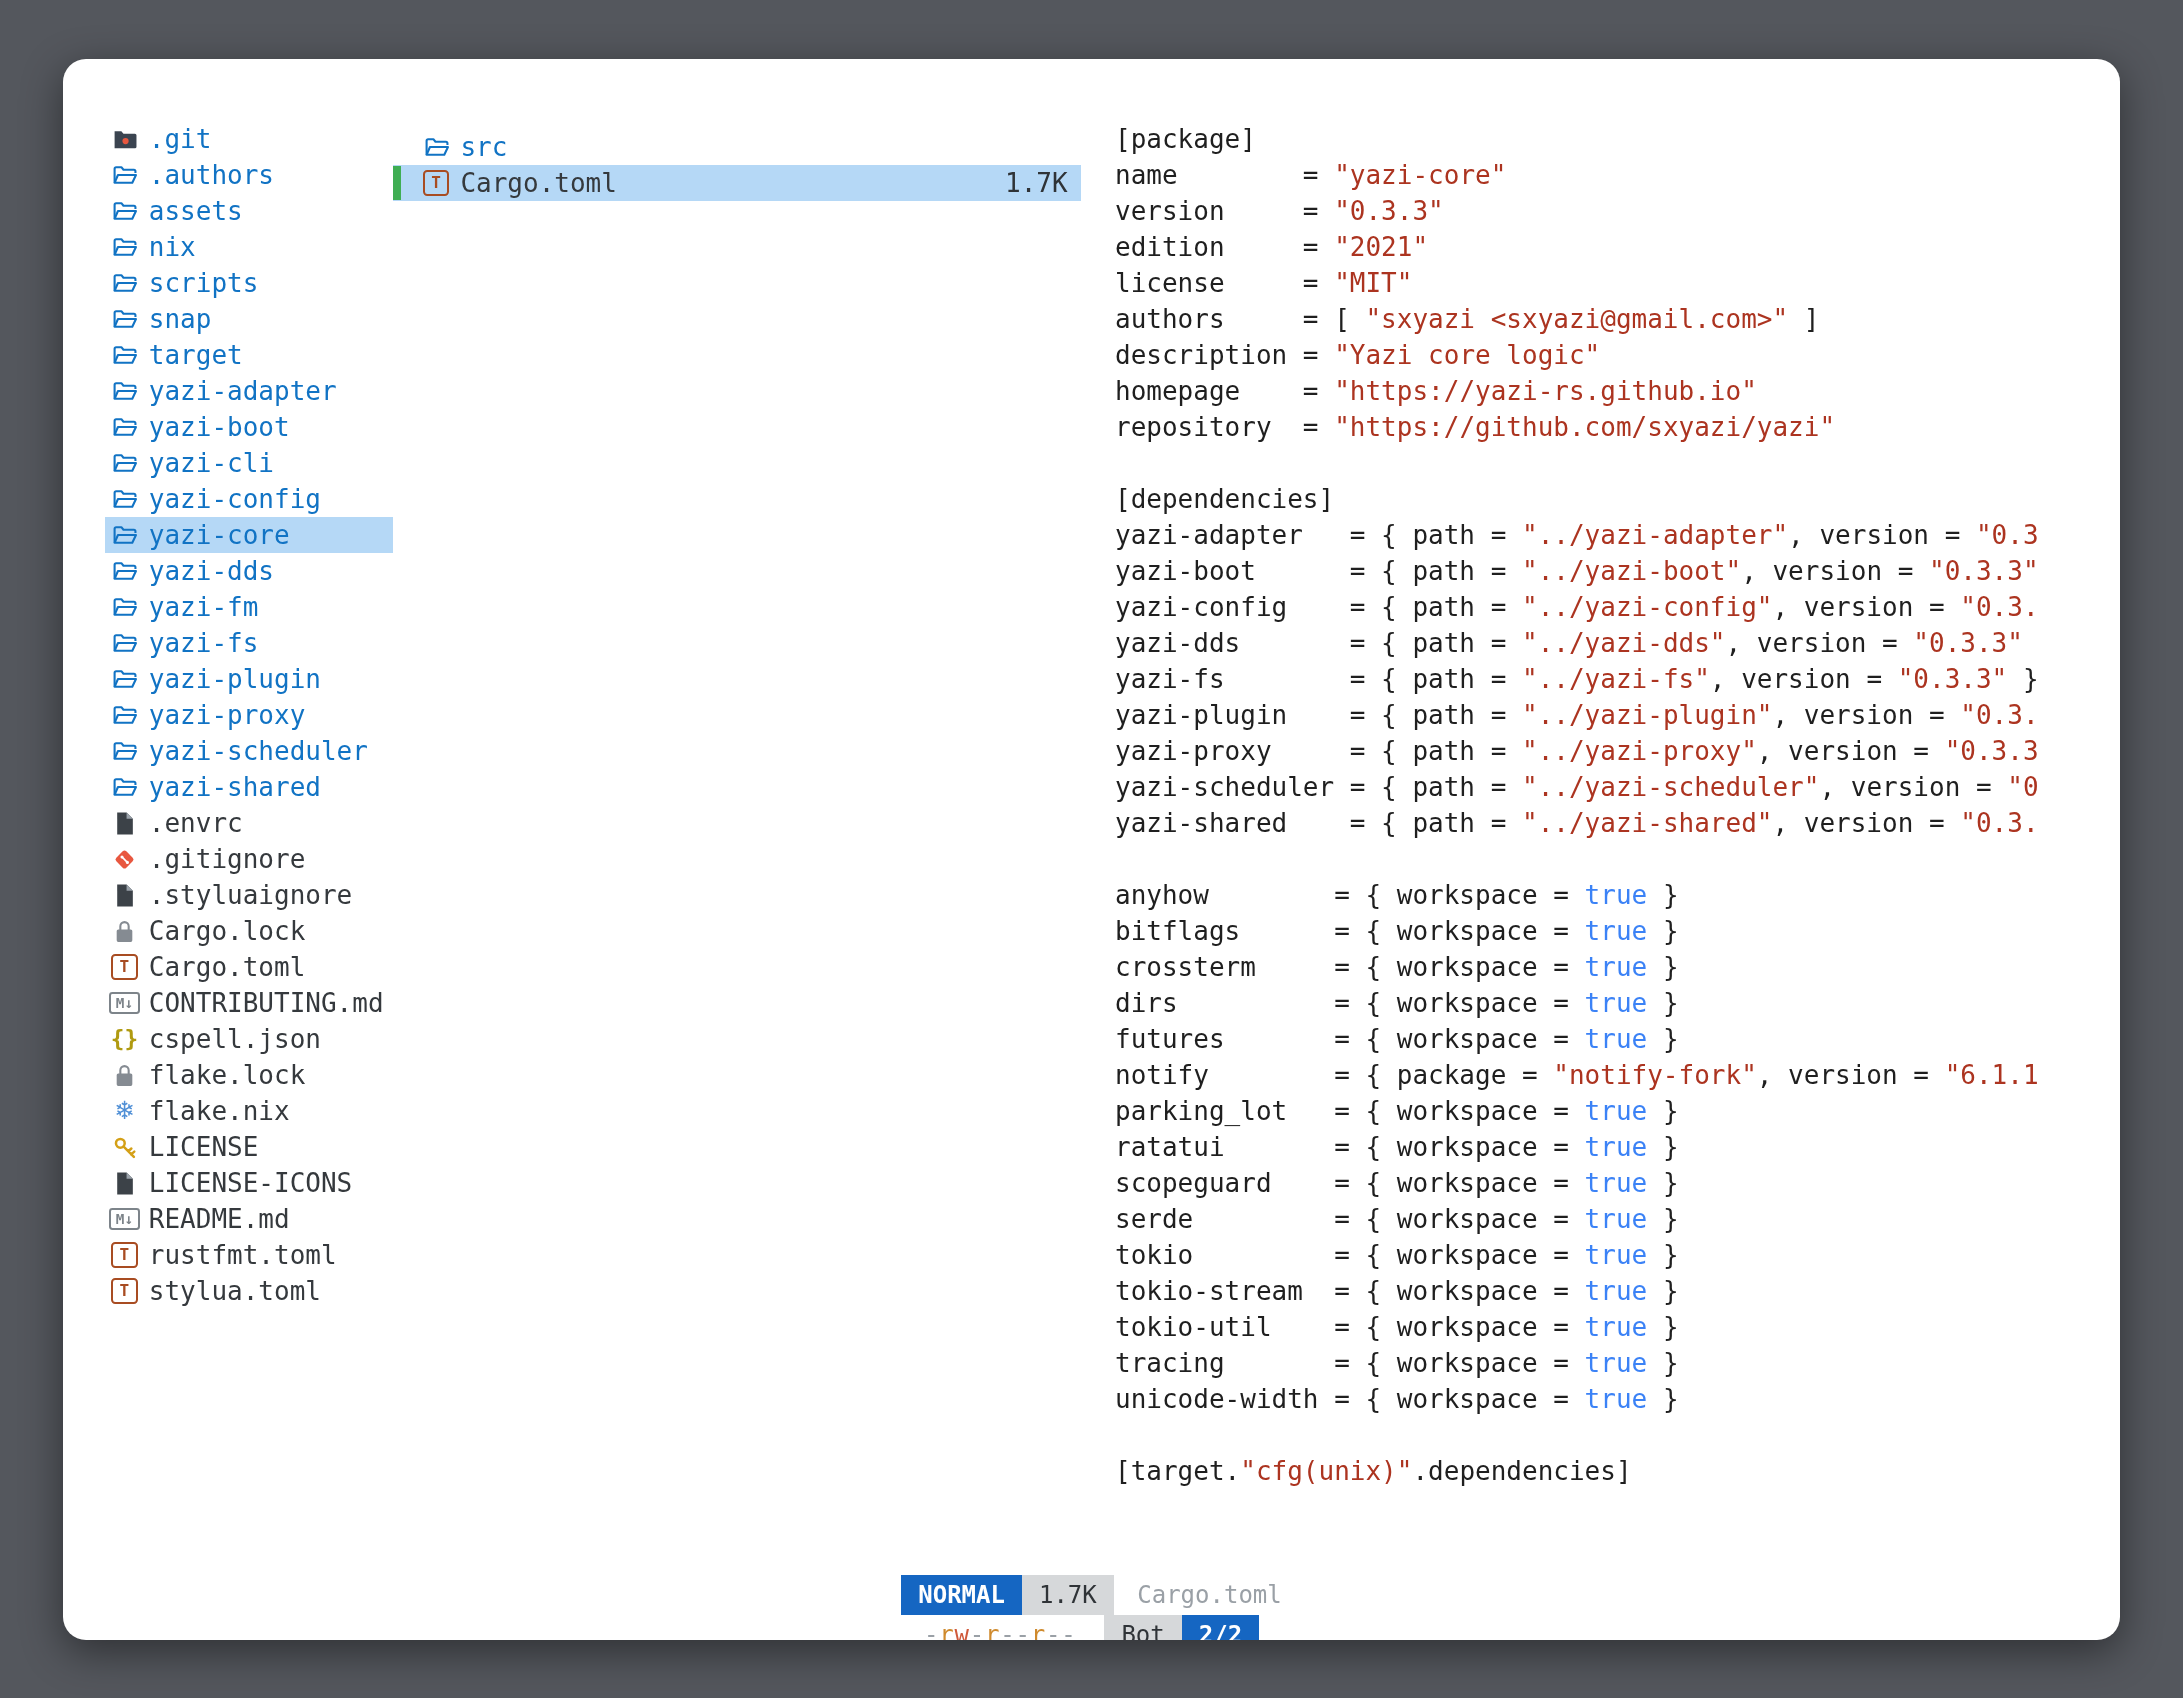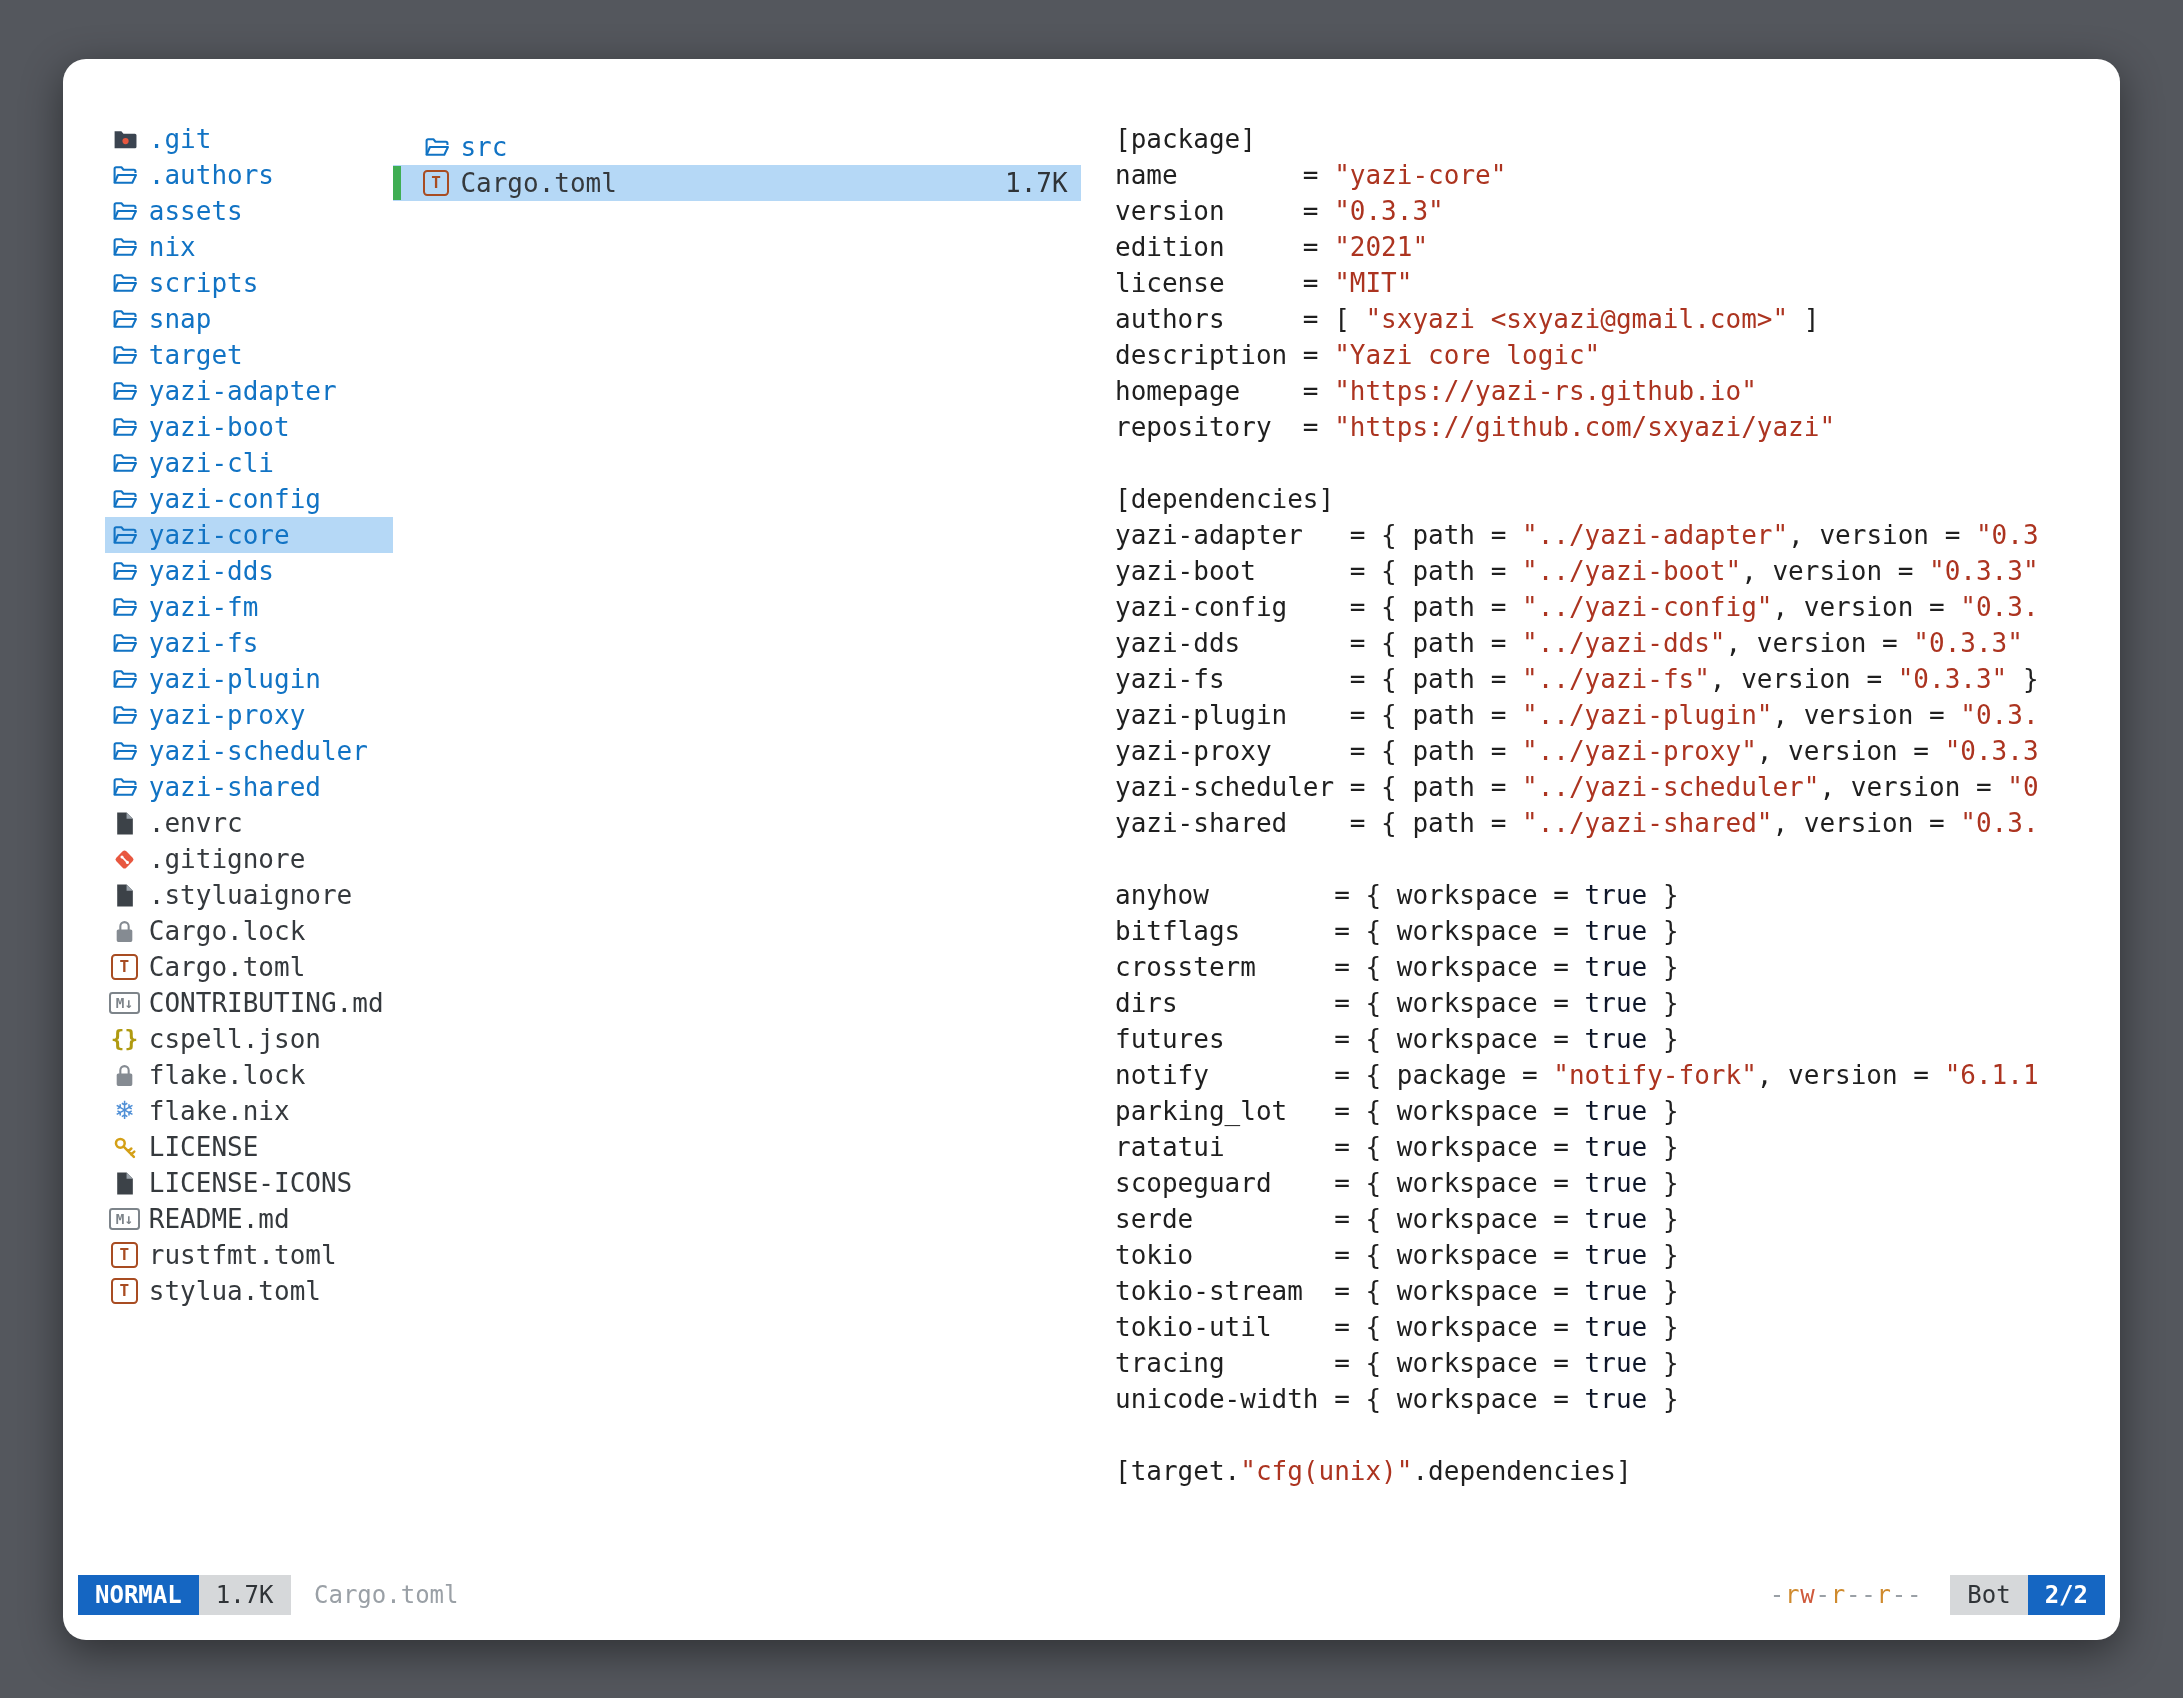--- a/index.html
+++ b/index.html
@@ -43,28 +43,29 @@
   .gl{display:inline-flex;align-items:center;justify-content:center;}
   .gl-toml{width:22.7px;height:22.7px;border:2.5px solid #a84c22;color:#a84c22;border-radius:4.2px;font-size:16px;font-weight:bold;}
   .gl-md{width:27px;height:18.5px;border:2.5px solid #7d848a;color:#7d848a;border-radius:3.4px;font-size:14.3px;font-weight:bold;}
   .gl-json{color:#b09a10;font-weight:bold;font-size:22.7px;}
   .gl-nix{color:#4f8fd6;font-size:25px;font-family:"DejaVu Sans",sans-serif;}
 
   
   .pline{height:36px;line-height:36px;font-size:26px;white-space:pre;overflow:hidden;color:#1f1f1f;}
   .tk-t{color:#1f1f1f;}
   .tk-s{color:#ac3420;}
-  .tk-b{color:#0f172a;margin-top:24px;}
+  .tk-b{color:#3b82f6;margin-top:24px;}
   .tk-c{color:#3e8b20;}
 
   
   .statusbar{
     position:absolute;left:15px;right:15px;bottom:25px;height:40px;
     display:flex;align-items:center;justify-content:space-between;
     font-size:24px;
+    flex-direction:column;
   }
   .sb-left,.sb-right{display:flex;align-items:center;height:40px;}
   .chip{display:inline-flex;align-items:center;height:40px;padding:0 17px;}
   .chip-blue{background:#1566c2;color:#ffffff;font-weight:bold;}
   .chip-gray{background:#d6d8da;color:#2f3337;font-weight:normal;}
   .sb-filename{color:#9aa0a6;margin-left:23.5px;}
   .sb-perms{margin-right:28px;letter-spacing:0.8px;}
   .pd{color:#9aa0a6;}
   .pr{color:#cf8a2d;}
   .pw{color:#cf5a3c;}

